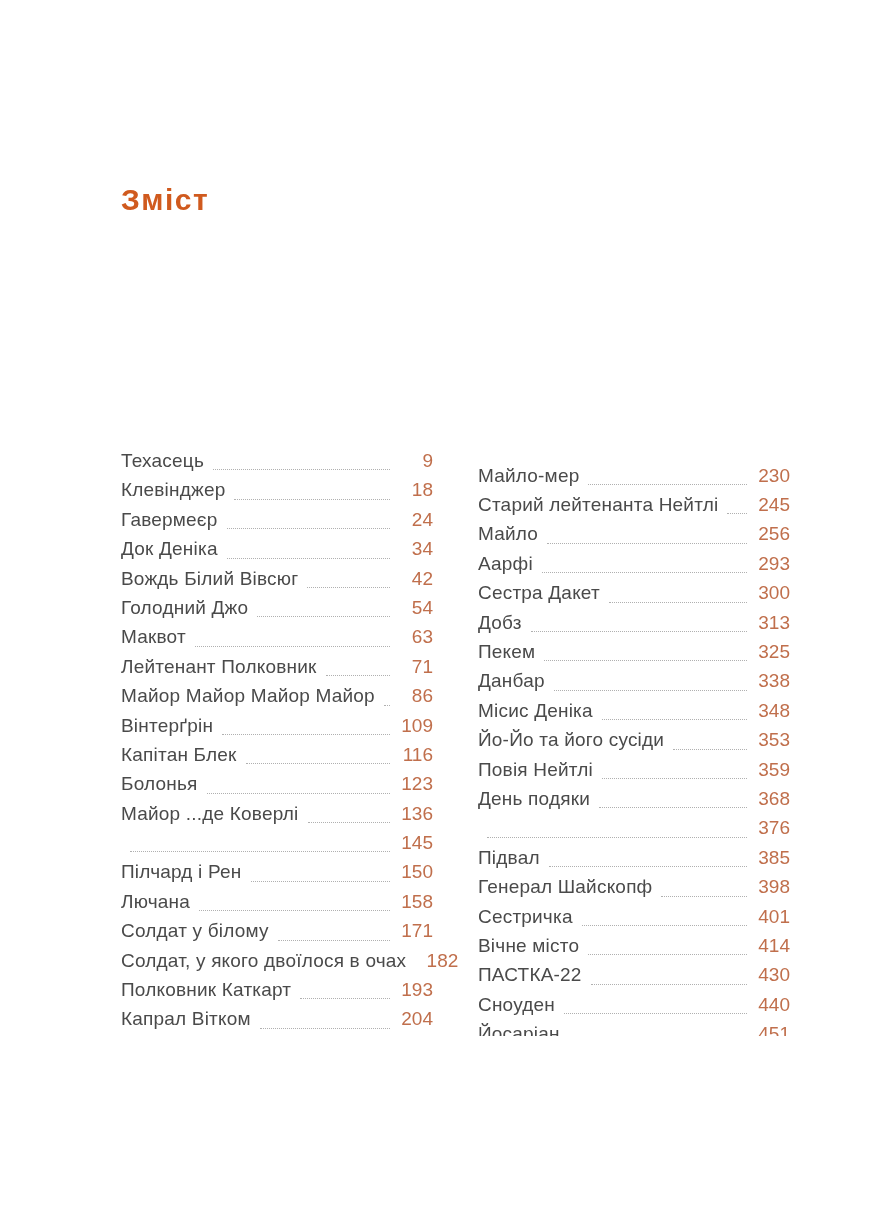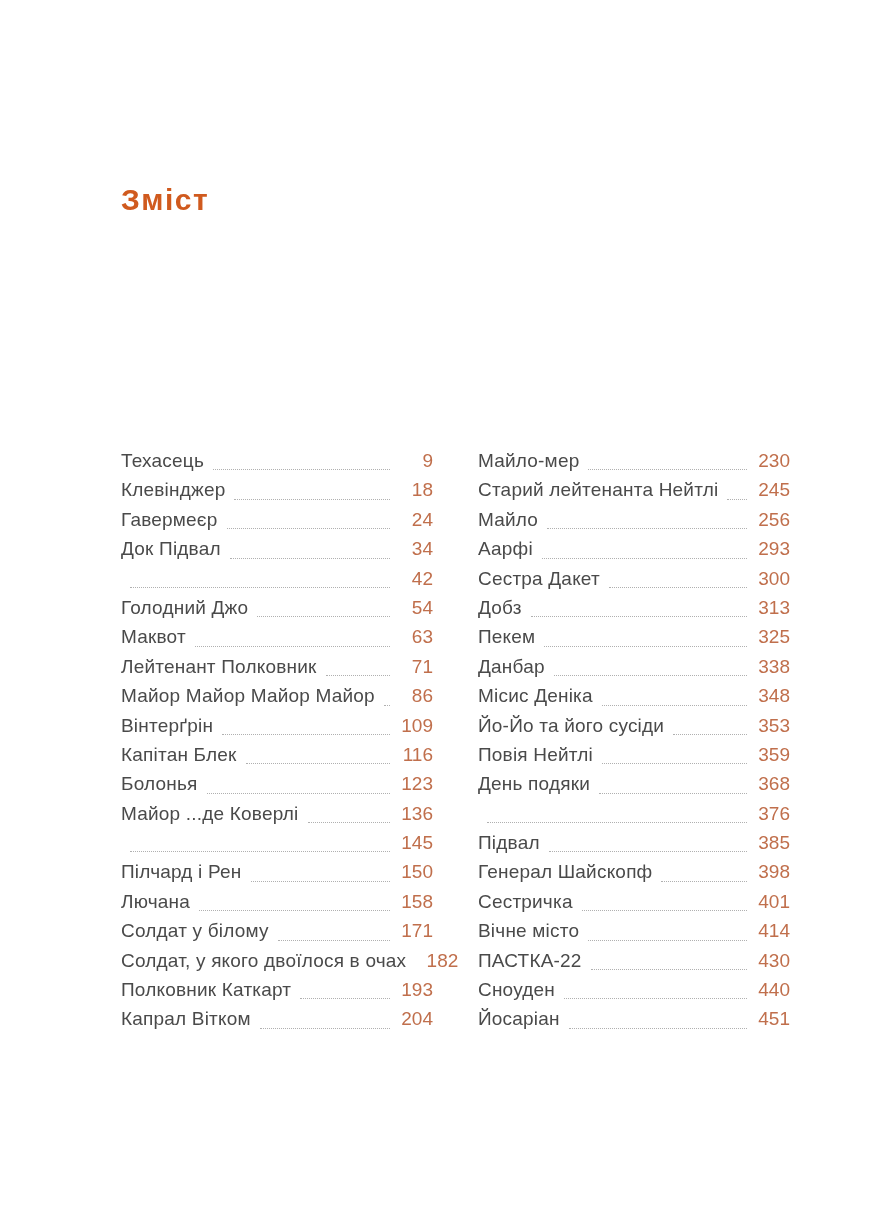--- a/index.html
+++ b/index.html
@@ -28,20 +28,21 @@
     letter-spacing: 1.5px;
     color: var(--accent);
   }
   .columns {
     position: absolute;
     left: 121px;
     top: 446px;
     width: 669px;
     display: flex;
     gap: 45px;
+    align-items: center;
   }
   .toc-column {
     width: 312px;
     flex: 0 0 312px;
   }
   .toc-entry {
     display: flex;
     align-items: baseline;
     height: 29.4px;
     font-size: 19px;
@@ -87,26 +88,27 @@
           <span class="page-num">18</span>
         </div>
 
         <div class="toc-entry">
           <span class="entry-title">Гавермеєр</span>
           <span class="leader"></span>
           <span class="page-num">24</span>
         </div>
 
         <div class="toc-entry">
-          <span class="entry-title">Док Підвал</span>
+          <span class="entry-title">Док Деніка</span>
           <span class="leader"></span>
           <span class="page-num">34</span>
         </div>
 
         <div class="toc-entry">
+          <span class="entry-title">Вождь Білий Вівсюг</span>
           <span class="leader"></span>
           <span class="page-num">42</span>
         </div>
 
         <div class="toc-entry">
           <span class="entry-title">Голодний Джо</span>
           <span class="leader"></span>
           <span class="page-num">54</span>
         </div>
 

